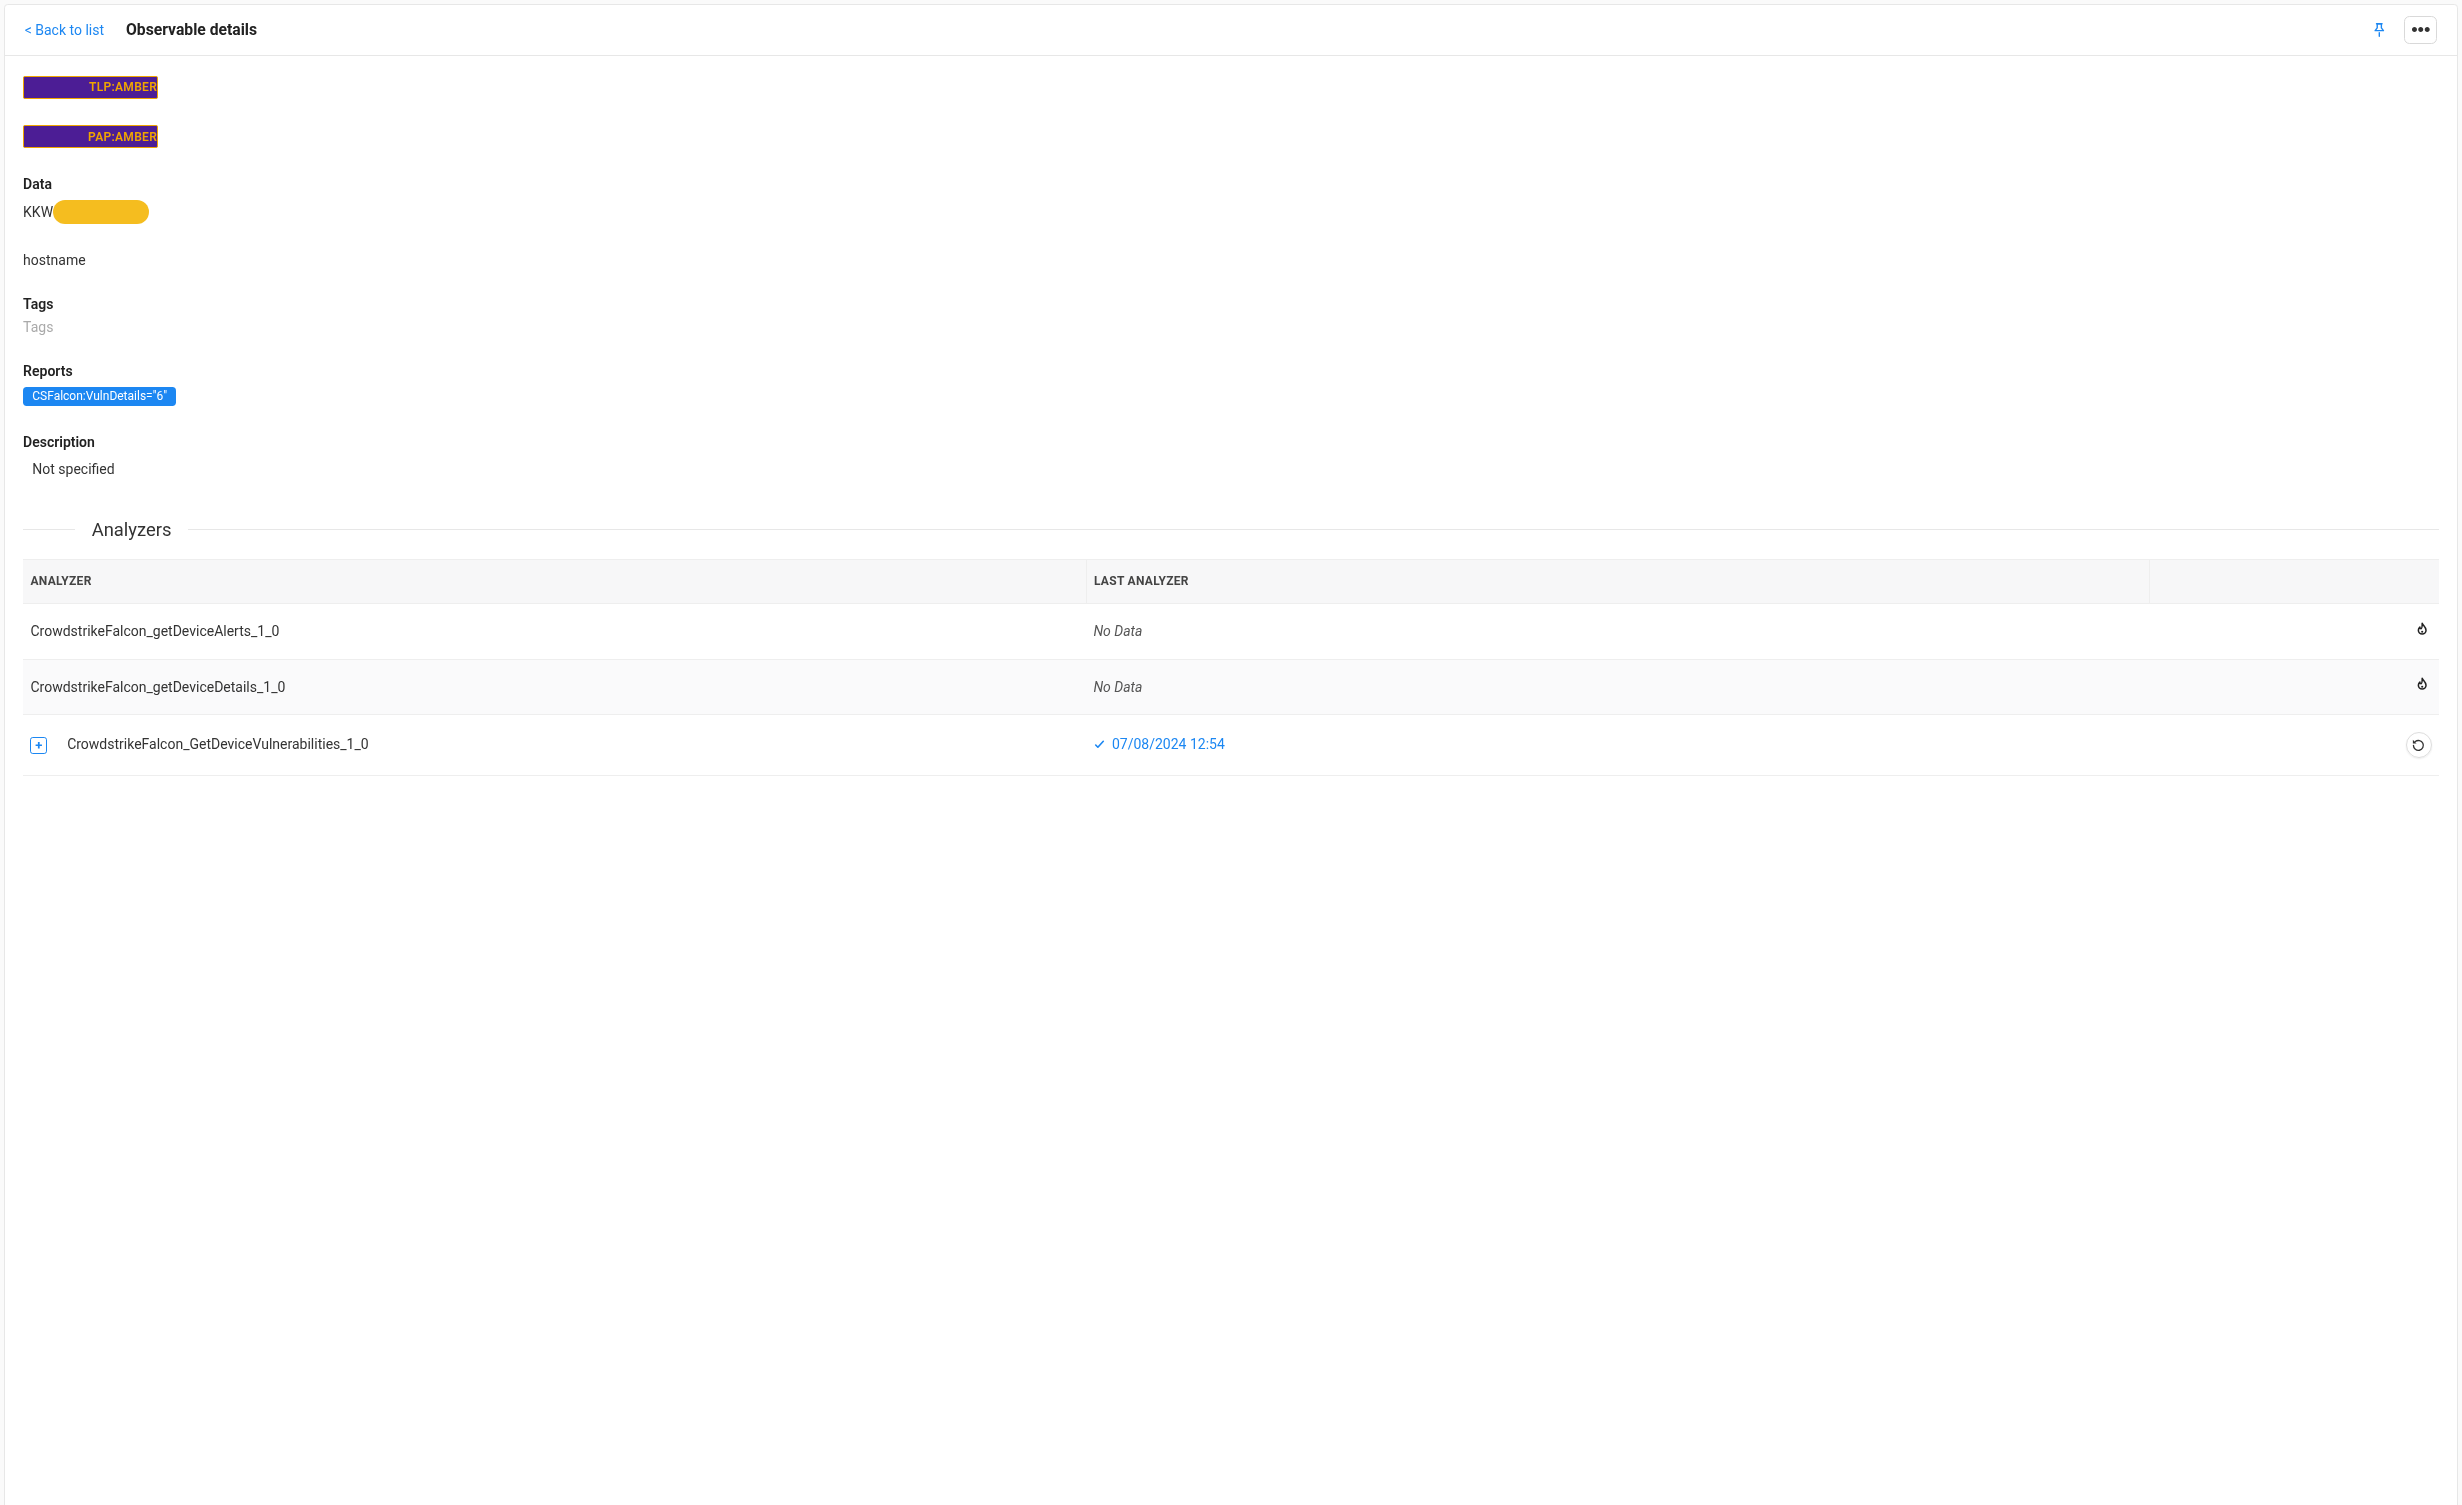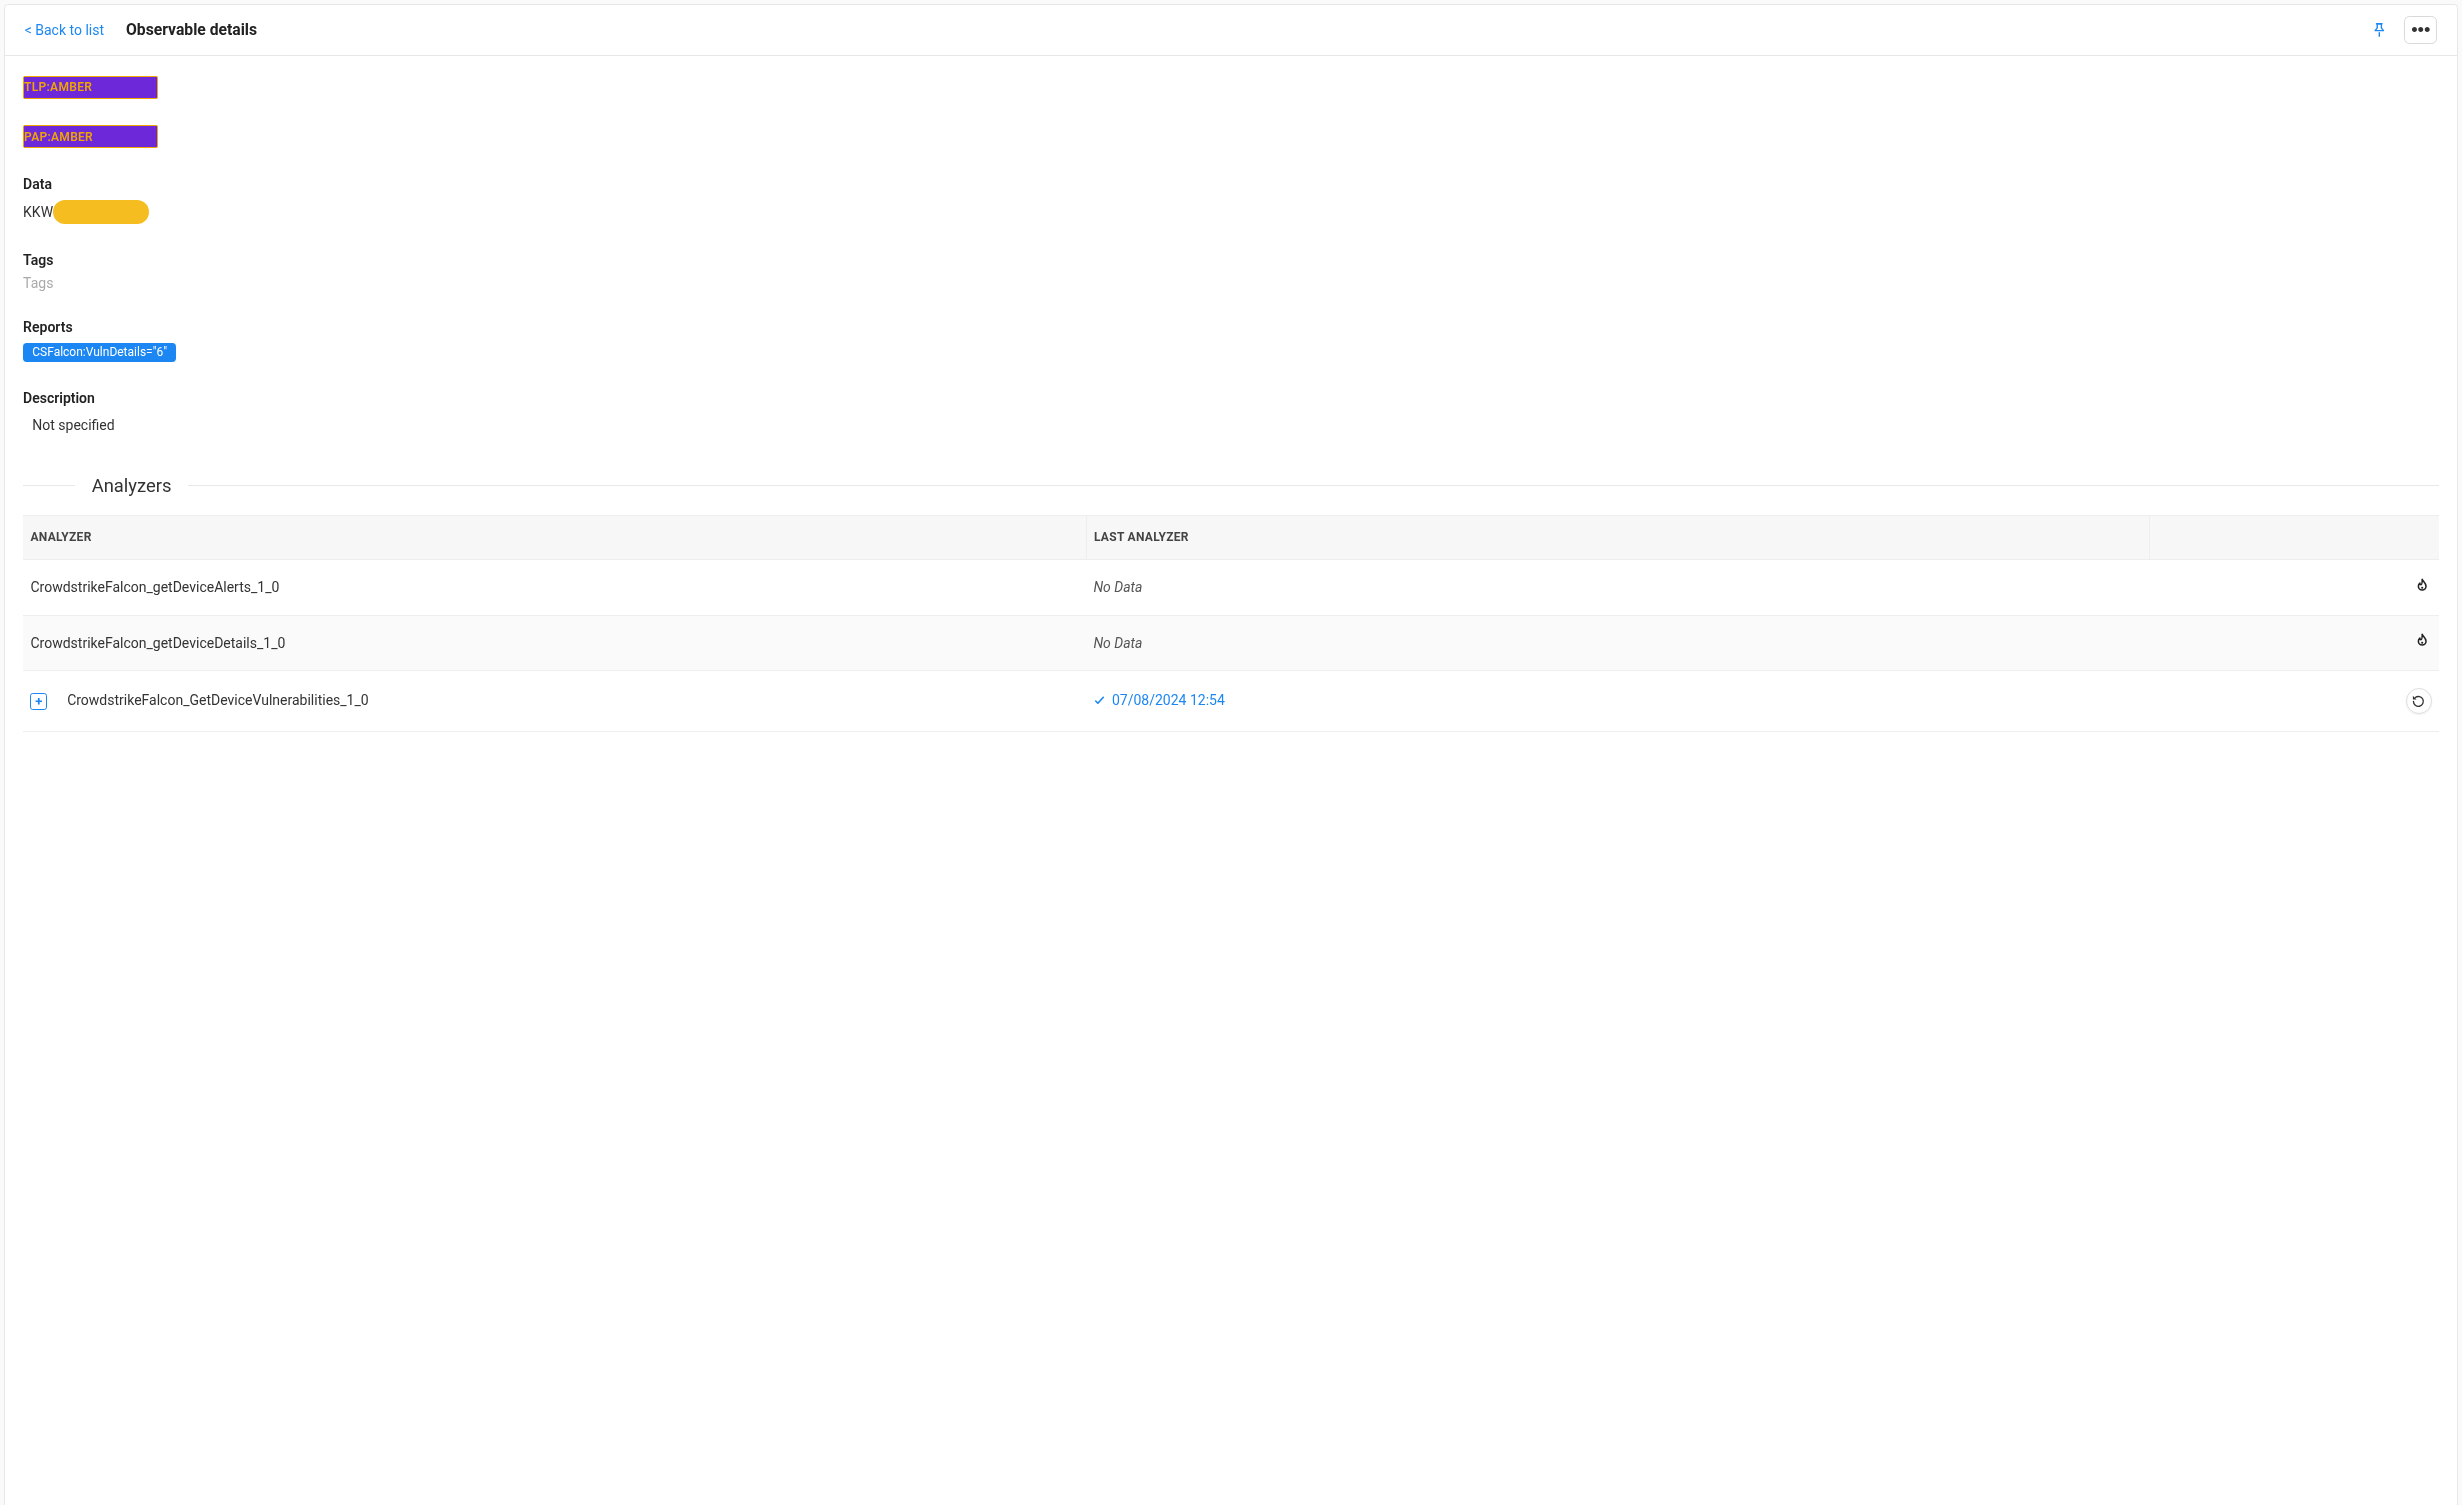--- a/index.html
+++ b/index.html
@@ -48,25 +48,25 @@
   .top-left { width: 332px; flex: 0 0 332px; }
   .toggles-row { display: flex; gap: 166px; flex: 1; padding-top: 3.7px; }
 
   .tlp-chip {
     display: inline-block;
     border: 0.9px solid #f0a500;
     color: #f0a500;
     font-size: 12px;
     font-weight: 600;
     letter-spacing: 0.3px;
-    text-align: left;
+    text-align: right;
     padding: 3.7px 0;
     width: 135px;
     border-radius: 1.8px;
-    background: #6d28d9;
+    background: #4c1d95;
   }
   .chip-stack { display: flex; flex-direction: column; gap: 26px; }
 
   .toggle-block { display: flex; flex-direction: column; gap: 13px; }
   .toggle-label { font-weight: 600; font-size: 14px; color: #222; }
   .switch-off {
     width: 31px; height: 16.6px; border-radius: 921px; background: #cfcfcf; position: relative; cursor: pointer;
   }
   .switch-off::after {
     content: ""; position: absolute; left: 1.8px; top: 1.8px; width: 13px; height: 13px; border-radius: 50%; background: #fff;
@@ -194,20 +194,21 @@
 
     <div class="field-block">
       <div class="field-label">Data</div>
       <div class="field-value data-value-row">
         <span class="data-prefix">KKW</span>
         <span class="redact"></span>
       </div>
     </div>
 
     <div class="field-block">
+      <div class="field-value">hostname</div>
     </div>
 
     <div class="field-block">
       <div class="field-label">Tags</div>
       <div class="field-value field-muted">Tags</div>
     </div>
 
     <div class="field-block">
       <div class="field-label">Reports</div>
       <div>

